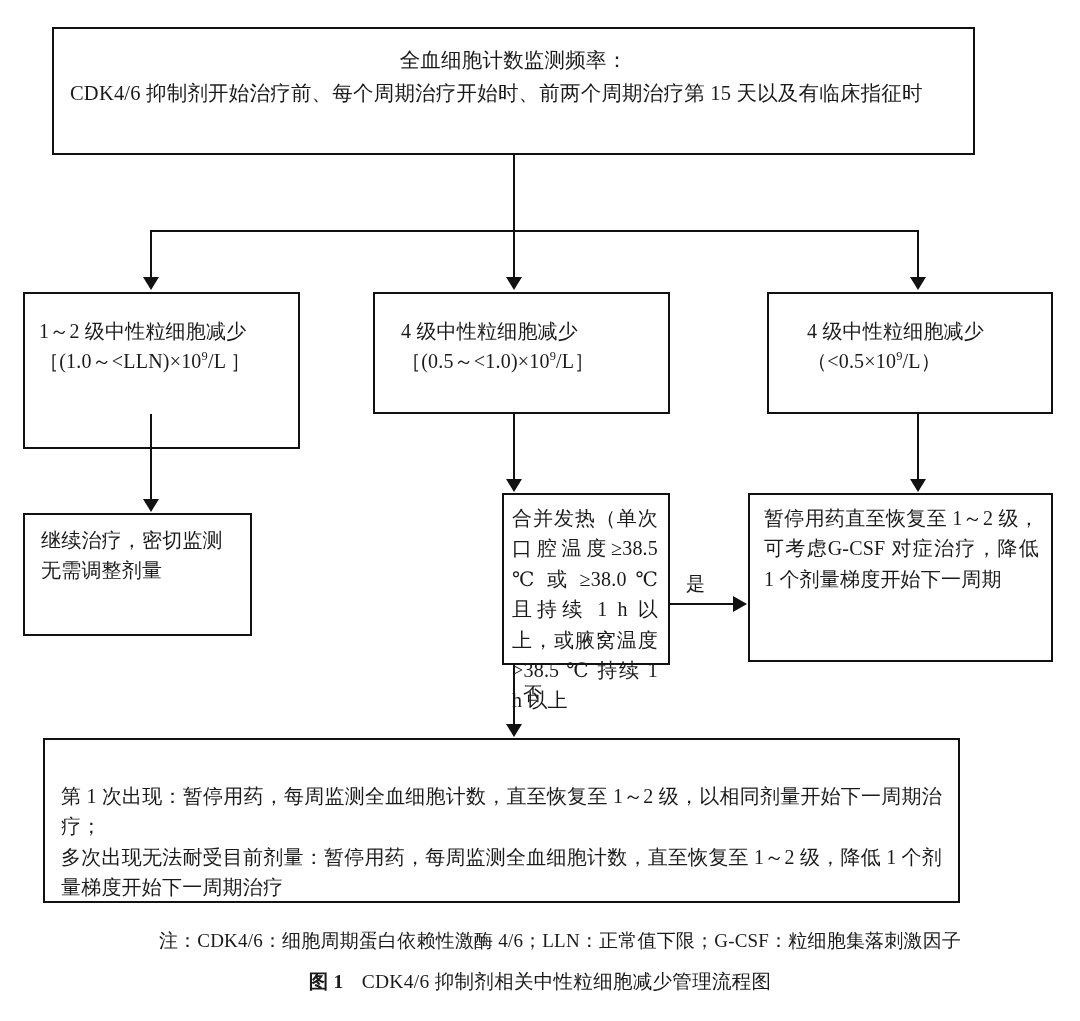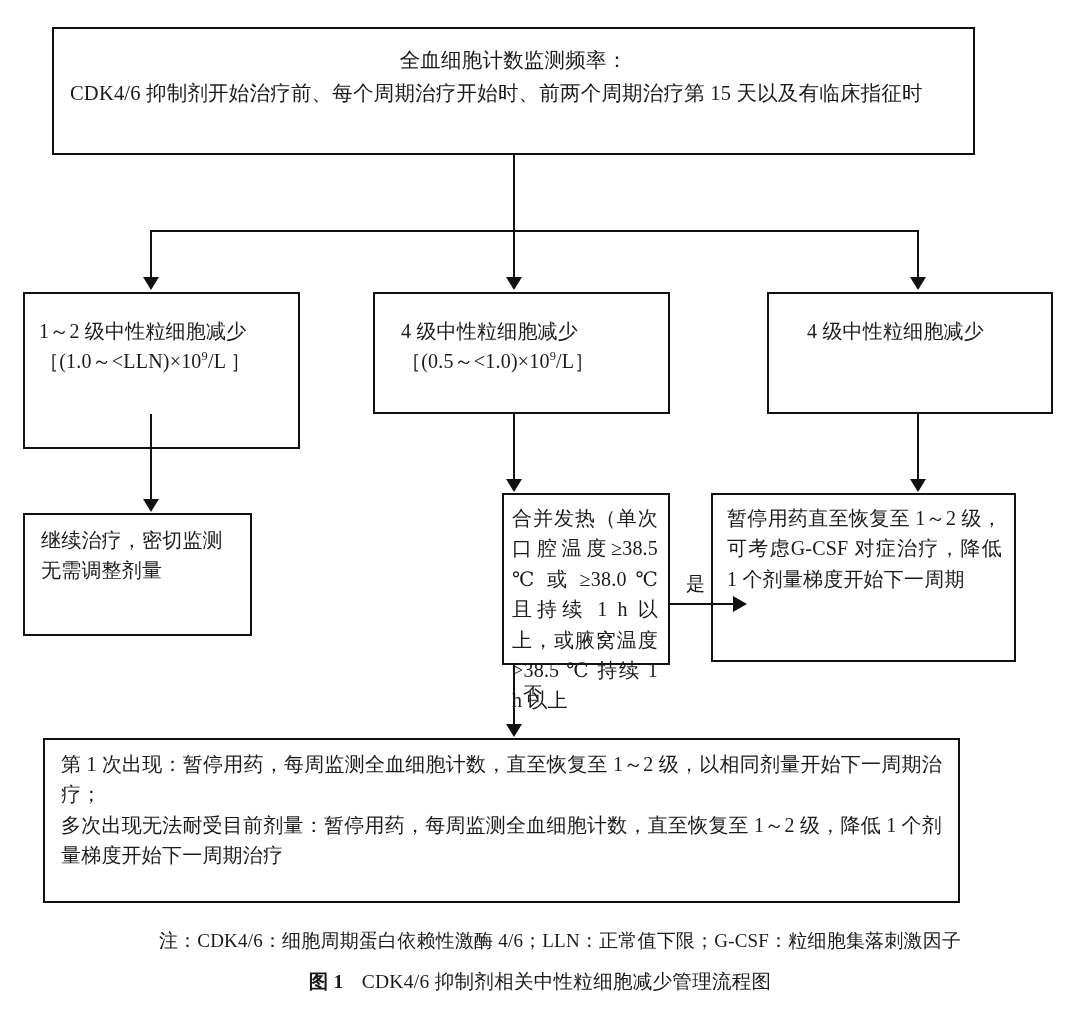--- a/index.html
+++ b/index.html
@@ -117,20 +117,21 @@
   <div class="box fs-mid t-left" style="left:373px; top:292px; width:297px; height:122px;">
     <div class="inner" style="padding:22px 8px 8px 26px;">
       <div>4 级中性粒细胞减少</div>
       <div><span>［(0.5～&lt;1.0)×10</span><sup>9</sup><span>/L］</span></div>
     </div>
   </div>
 
   <div class="box fs-mid t-left" style="left:767px; top:292px; width:286px; height:122px;">
     <div class="inner" style="padding:22px 8px 8px 38px;">
       <div>4 级中性粒细胞减少</div>
+      <div><span>（&lt;0.5×10</span><sup>9</sup><span>/L）</span></div>
     </div>
   </div>
 
   <div class="vline" style="left:150px; top:414px; height:86px;"></div>
   <div class="arrow-down" style="left:143px; top:499px;"></div>
 
   <div class="vline" style="left:513px; top:414px; height:66px;"></div>
   <div class="arrow-down" style="left:506px; top:479px;"></div>
 
   <div class="vline" style="left:917px; top:414px; height:66px;"></div>
@@ -142,36 +143,36 @@
       <div>无需调整剂量</div>
     </div>
   </div>
 
   <div class="box fs-mid t-justify" style="left:502px; top:493px; width:168px; height:172px;">
     <div class="inner" style="padding:8px 10px 8px 8px;">
       <div>合并发热（单次口腔温度≥38.5 ℃ 或 ≥38.0 ℃ 且持续 1 h 以上，或腋窝温度&gt;38.5 ℃ 持续 1 h 以上</div>
     </div>
   </div>
 
-  <div class="box fs-mid t-justify" style="left:711px; top:493px; width:305px; height:169px;">
+  <div class="box fs-mid t-justify" style="left:748px; top:493px; width:305px; height:169px;">
     <div class="inner" style="padding:8px 12px 8px 14px;">
       <div>暂停用药直至恢复至 1～2 级，可考虑G-CSF 对症治疗，降低 1 个剂量梯度开始下一周期</div>
     </div>
   </div>
 
   <div class="hline" style="left:670px; top:603px; width:64px;"></div>
   <div class="arrow-right" style="left:733px; top:596px;"></div>
   <div class="edge-label" style="left:686px; top:574px;">是</div>
 
   <div class="vline" style="left:513px; top:665px; height:60px;"></div>
   <div class="arrow-down" style="left:506px; top:724px;"></div>
   <div class="edge-label" style="left:523px; top:684px;">否</div>
 
   <div class="box fs-mid t-justify" style="left:43px; top:738px; width:917px; height:165px;">
-    <div class="inner" style="padding:9px 16px 8px 16px;">
+    <div class="inner" style="padding:9px 16px 8px 16px;margin-top:32px;">
       <div>第 1 次出现：暂停用药，每周监测全血细胞计数，直至恢复至 1～2 级，以相同剂量开始下一周期治疗；</div>
       <div>多次出现无法耐受目前剂量：暂停用药，每周监测全血细胞计数，直至恢复至 1～2 级，降低 1 个剂量梯度开始下一周期治疗</div>
     </div>
   </div>
 
   <div class="footnote fs-note" style="left:0; top:928px;padding-left:20px;">注：CDK4/6：细胞周期蛋白依赖性激酶 4/6；LLN：正常值下限；G-CSF：粒细胞集落刺激因子</div>
 
   <div class="caption fs-cap" style="left:0; top:968px;">
     <b>图 1</b><span style="display:inline-block;width:18px;"></span><span>CDK4/6 抑制剂相关中性粒细胞减少管理流程图</span>
   </div>

